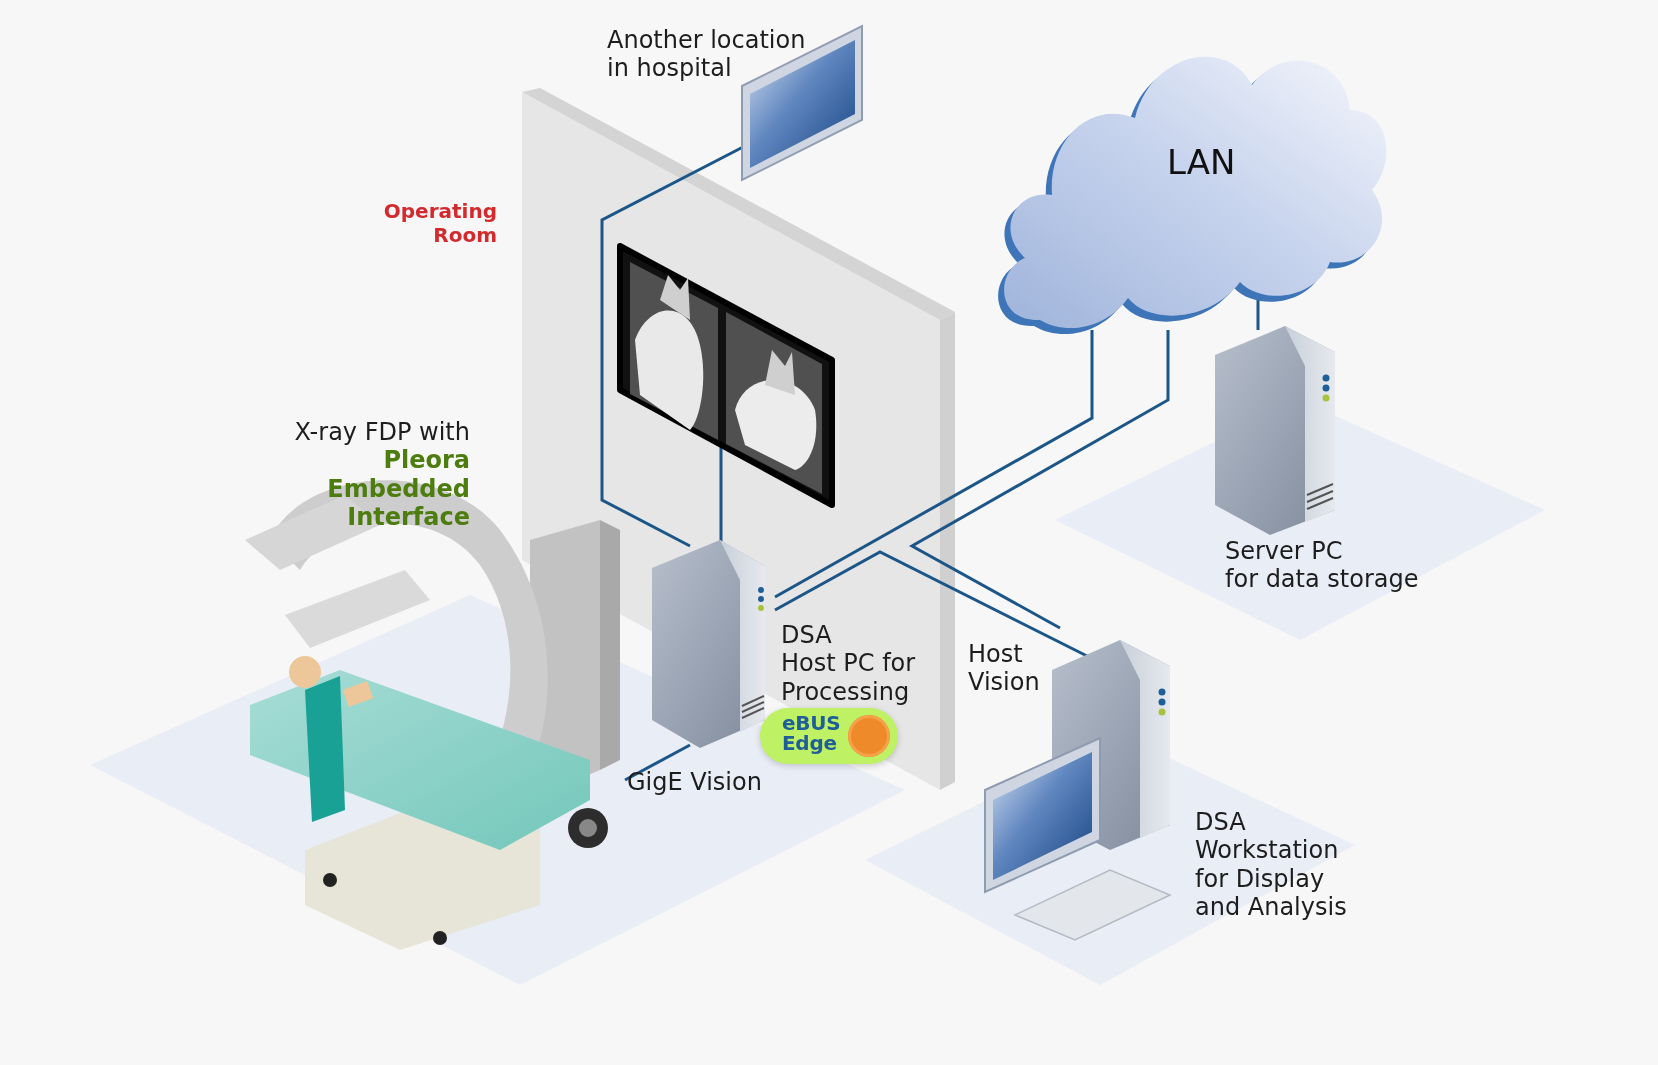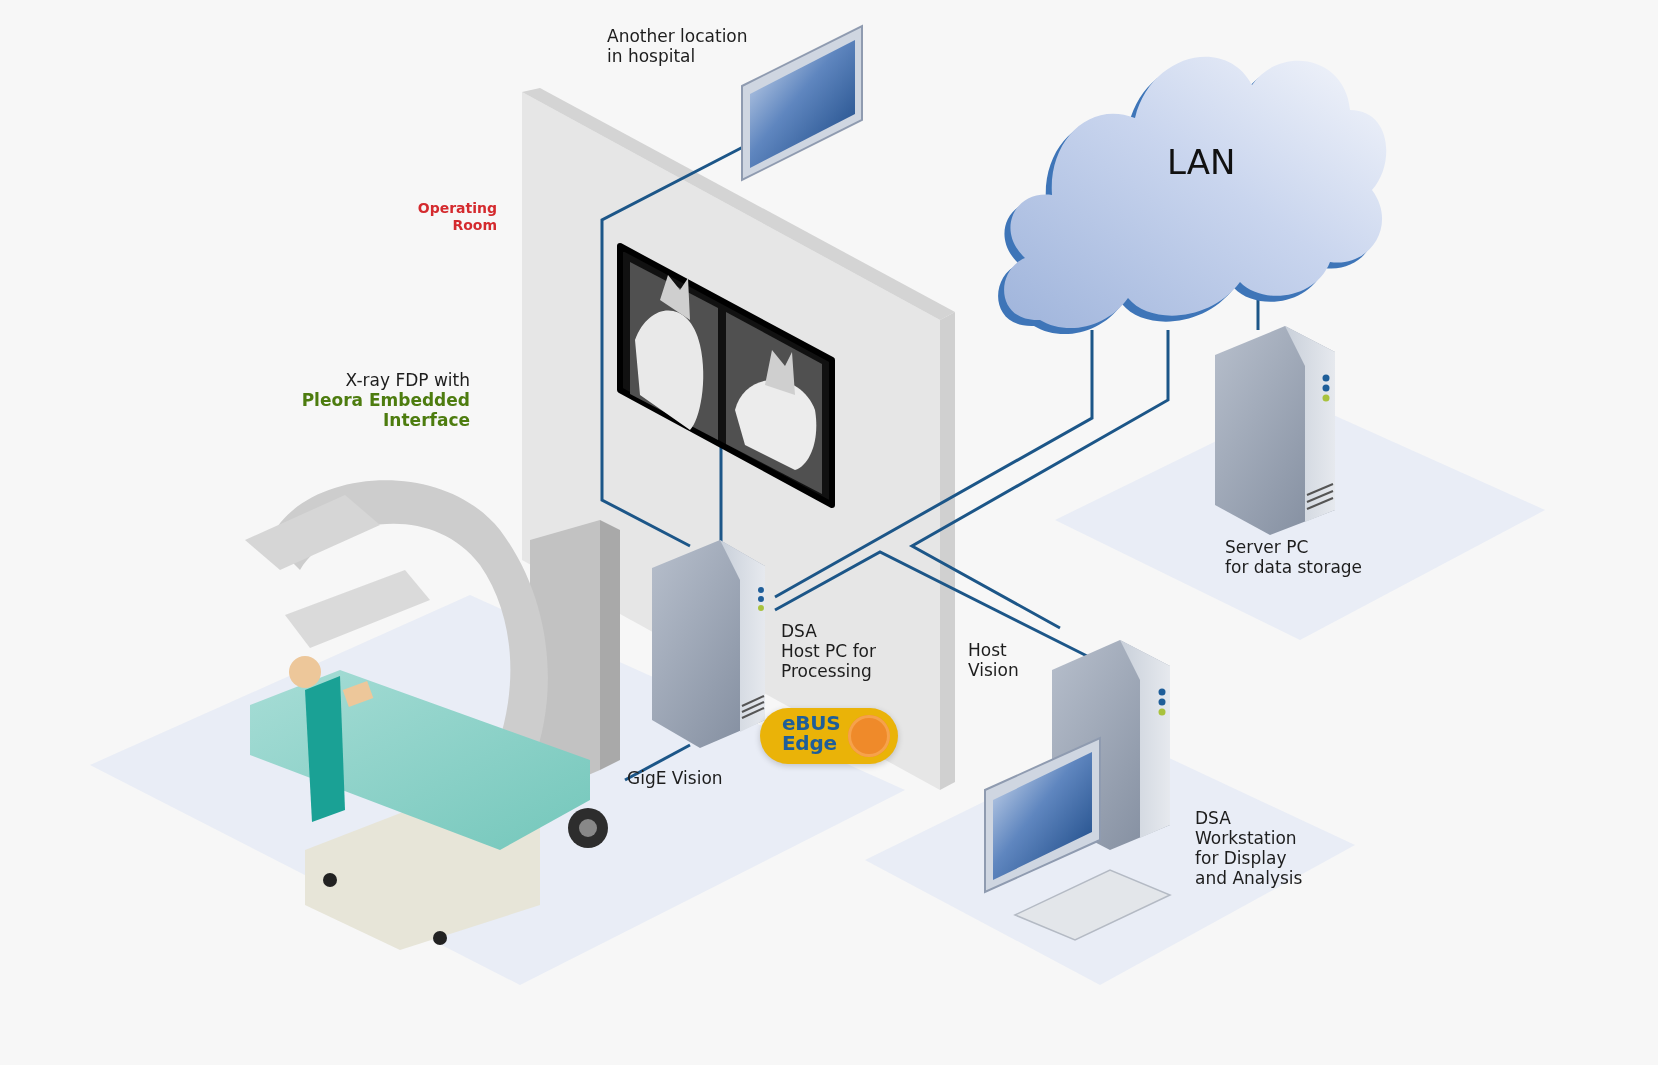--- a/index.html
+++ b/index.html
@@ -5,29 +5,29 @@
   html, body { margin: 0; padding: 0; }
   body {
     width: 1658px; height: 1065px; overflow: hidden;
     background: #f7f7f7;
     font-family: "DejaVu Sans", "Liberation Sans", sans-serif;
     position: relative;
   }
   #scene { position: absolute; left: 0; top: 0; width: 1658px; height: 1065px; }
   .label {
     position: absolute; margin: 0; line-height: 1.18;
-    color: #1d1d1d; font-size: 17px; white-space: pre-line;
+    color: #1d1d1d; font-size: 24px; white-space: pre-line;
   }
   .label.right { text-align: right; }
-  .label.red { color: #d42a2e; font-weight: bold; font-size: 14px; }
+  .label.red { color: #d42a2e; font-weight: bold; font-size: 20px; }
   .label.blue { color: #4d7c0f; font-weight: bold; }
   .label.lan { font-size: 34px; color: #111; }
   .ebus {
     position: absolute; left: 760px; top: 708px; width: 138px; height: 56px;
-    border-radius: 28px; background: #eab308;
+    border-radius: 28px; background: #bef264;
     box-shadow: 0 2px 6px rgba(0,0,0,0.18);
   }
   .ebus-text {
     position: absolute; left: 22px; top: 6px; margin: 0;
     color: #1f5e99; font-weight: bold; font-size: 20px; line-height: 0.98;
     letter-spacing: -0.3px;
   }
   .ebus-icon {
     position: absolute; right: 8px; top: 7px; width: 42px; height: 42px;
     border-radius: 50%; background: #ef8a2a;
@@ -159,21 +159,21 @@
   </g>
 </svg>
 
 <p class="label" style="left:607px;top:26px;">Another location
 in hospital</p>
 <p class="label lan" style="left:1167px;top:142px;text-align:right;">LAN</p>
 <p class="label red right" style="left:370px;top:200px;width:127px;">Operating
 Room</p>
 
 <div style="position:absolute;left:250px;top:370px;width:220px;text-align:right;">
-  <p class="label right" style="position:static;">X-ray FDP with</p>
+  <p class="label right" style="position:static;margin-top:48px;">X-ray FDP with</p>
   <p class="label blue right" style="position:static;">Pleora Embedded
 Interface</p>
 </div>
 
 <p class="label" style="left:781px;top:621px;">DSA
 Host PC for
 Processing</p>
 
 <div class="ebus">
   <p class="ebus-text">eBUS

